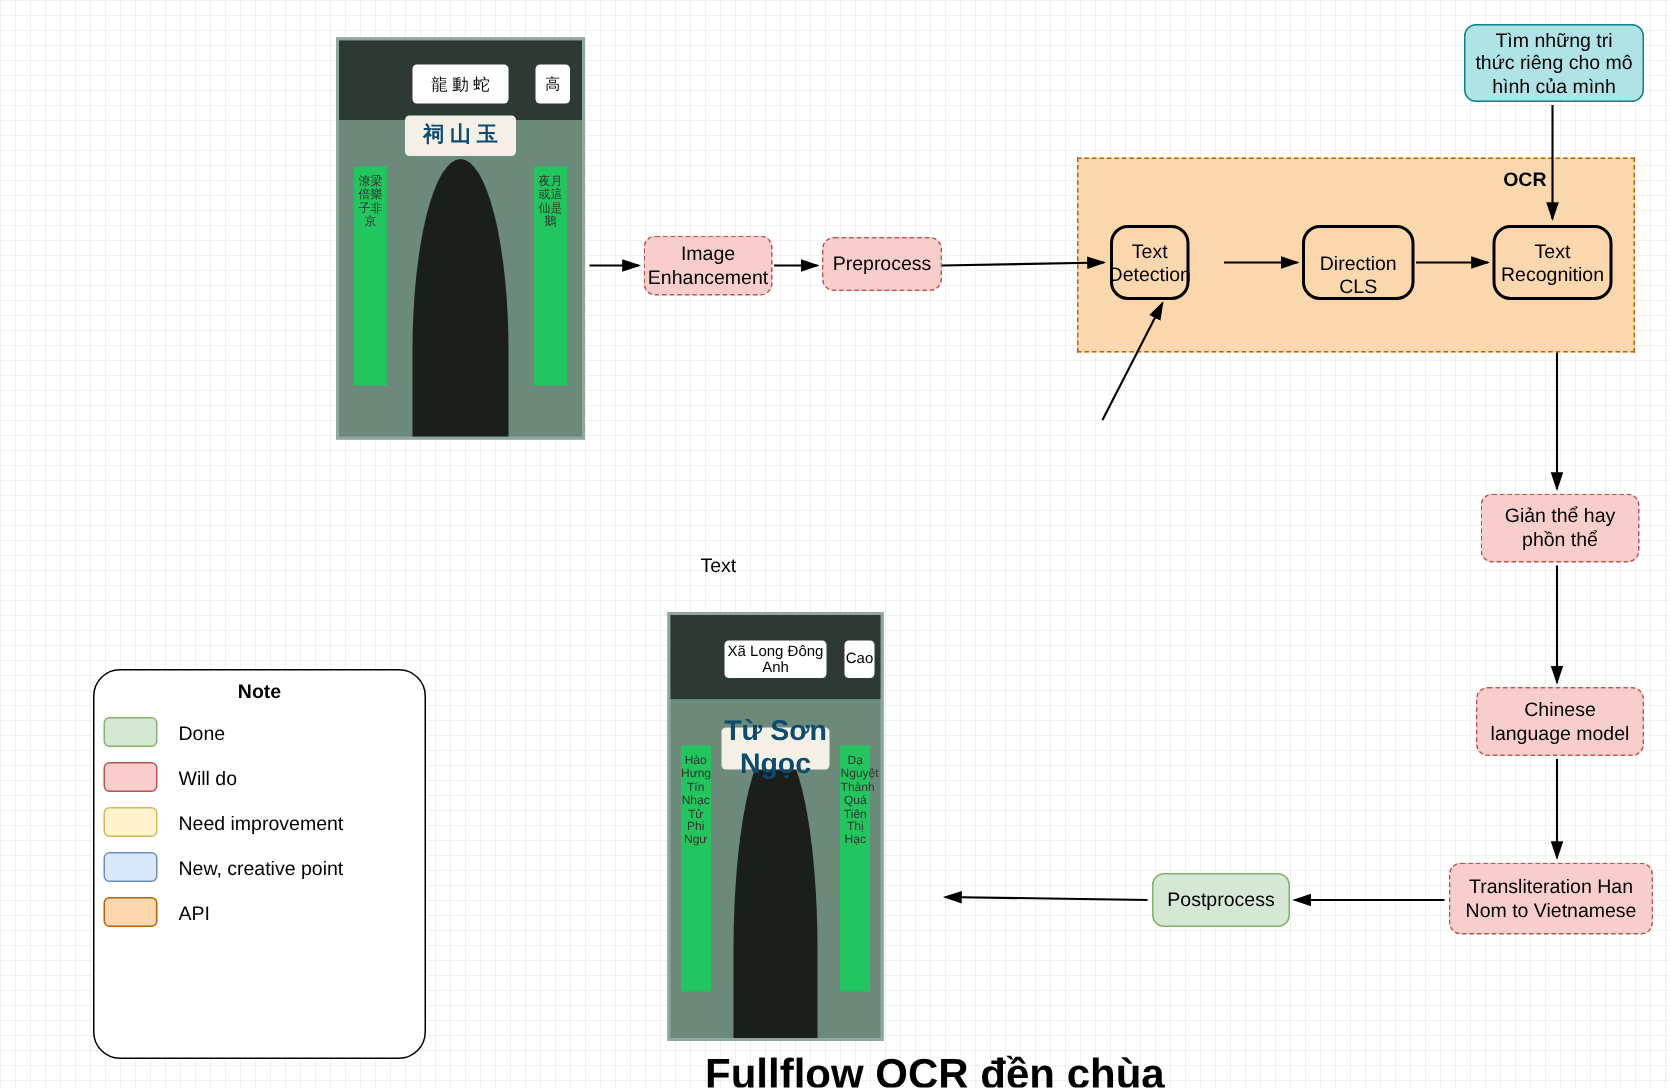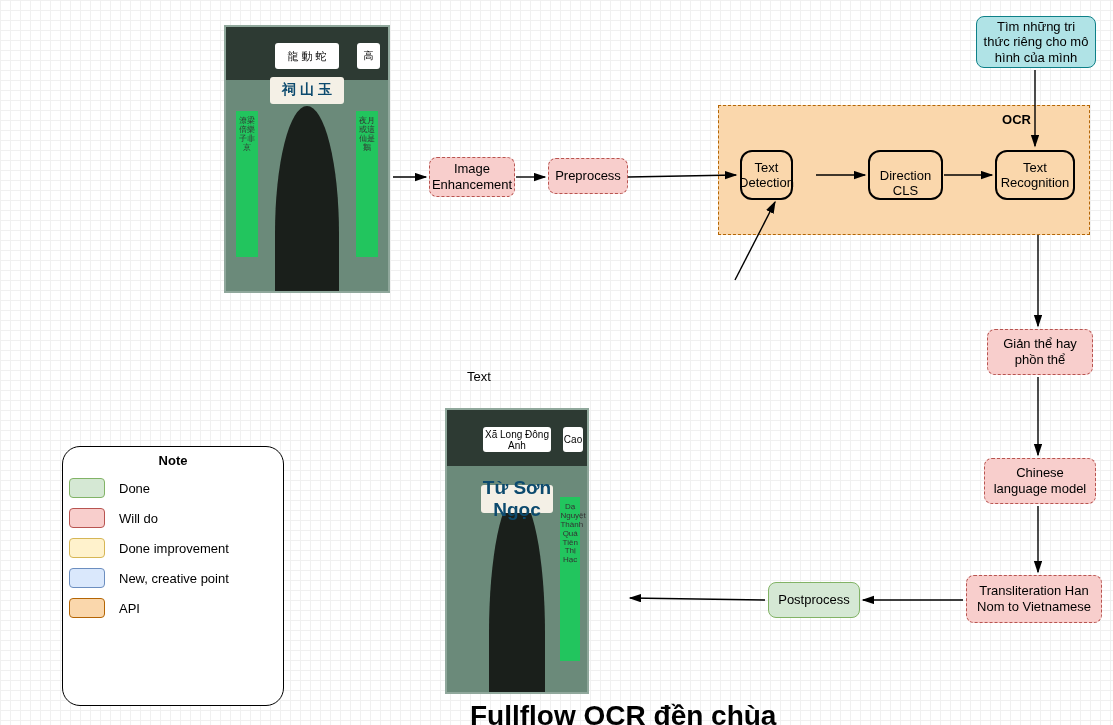--- a/index.html
+++ b/index.html
@@ -189,36 +189,37 @@
     <div class="gate-pillar" style="left:6%; top:32%; width:14%; height:55%; word-break:break-all;">潦梁倍樂子非京</div>
     <div class="gate-pillar" style="right:6%; top:32%; width:14%; height:55%; word-break:break-all;">夜月或這仙是鵝</div>
   </div>
 
   <div class="temple" style="left:445px; top:408px; width:144px; height:286px;">
     <div class="roof"></div>
     <div class="arch"></div>
     <div class="sign gate-sign-white" style="left:26%; right:26%; top:6%; height:9%;">Xã Long Đông Anh</div>
     <div class="sign gate-sign-white" style="right:3%; top:6%; width:14%; height:9%;">Cao</div>
     <div class="sign gate-sign-red" style="left:24%; right:24%; top:18%; height:10%; font-size:19px;margin-top:24px;">Từ Sơn Ngọc</div>
+    <div class="gate-pillar" style="left:5%; top:31%; width:14%; height:58%;">Hào Hưng Tín Nhạc Tử Phi Ngư</div>
     <div class="gate-pillar" style="right:5%; top:31%; width:14%; height:58%;">Dạ Nguyệt Thành Quá Tiên Thị Hạc</div>
   </div>
 
   <div class="note-panel">
     <div class="note-title">Note</div>
     <div class="legend-row">
       <div class="swatch lg-green"></div>
       <span>Done</span>
     </div>
     <div class="legend-row">
       <div class="swatch lg-pink"></div>
       <span>Will do</span>
     </div>
     <div class="legend-row">
       <div class="swatch lg-yellow"></div>
-      <span>Done improvement</span>
+      <span>Need improvement</span>
     </div>
     <div class="legend-row">
       <div class="swatch lg-blue"></div>
       <span>New, creative point</span>
     </div>
     <div class="legend-row">
       <div class="swatch lg-orange"></div>
       <span>API</span>
     </div>
   </div>

